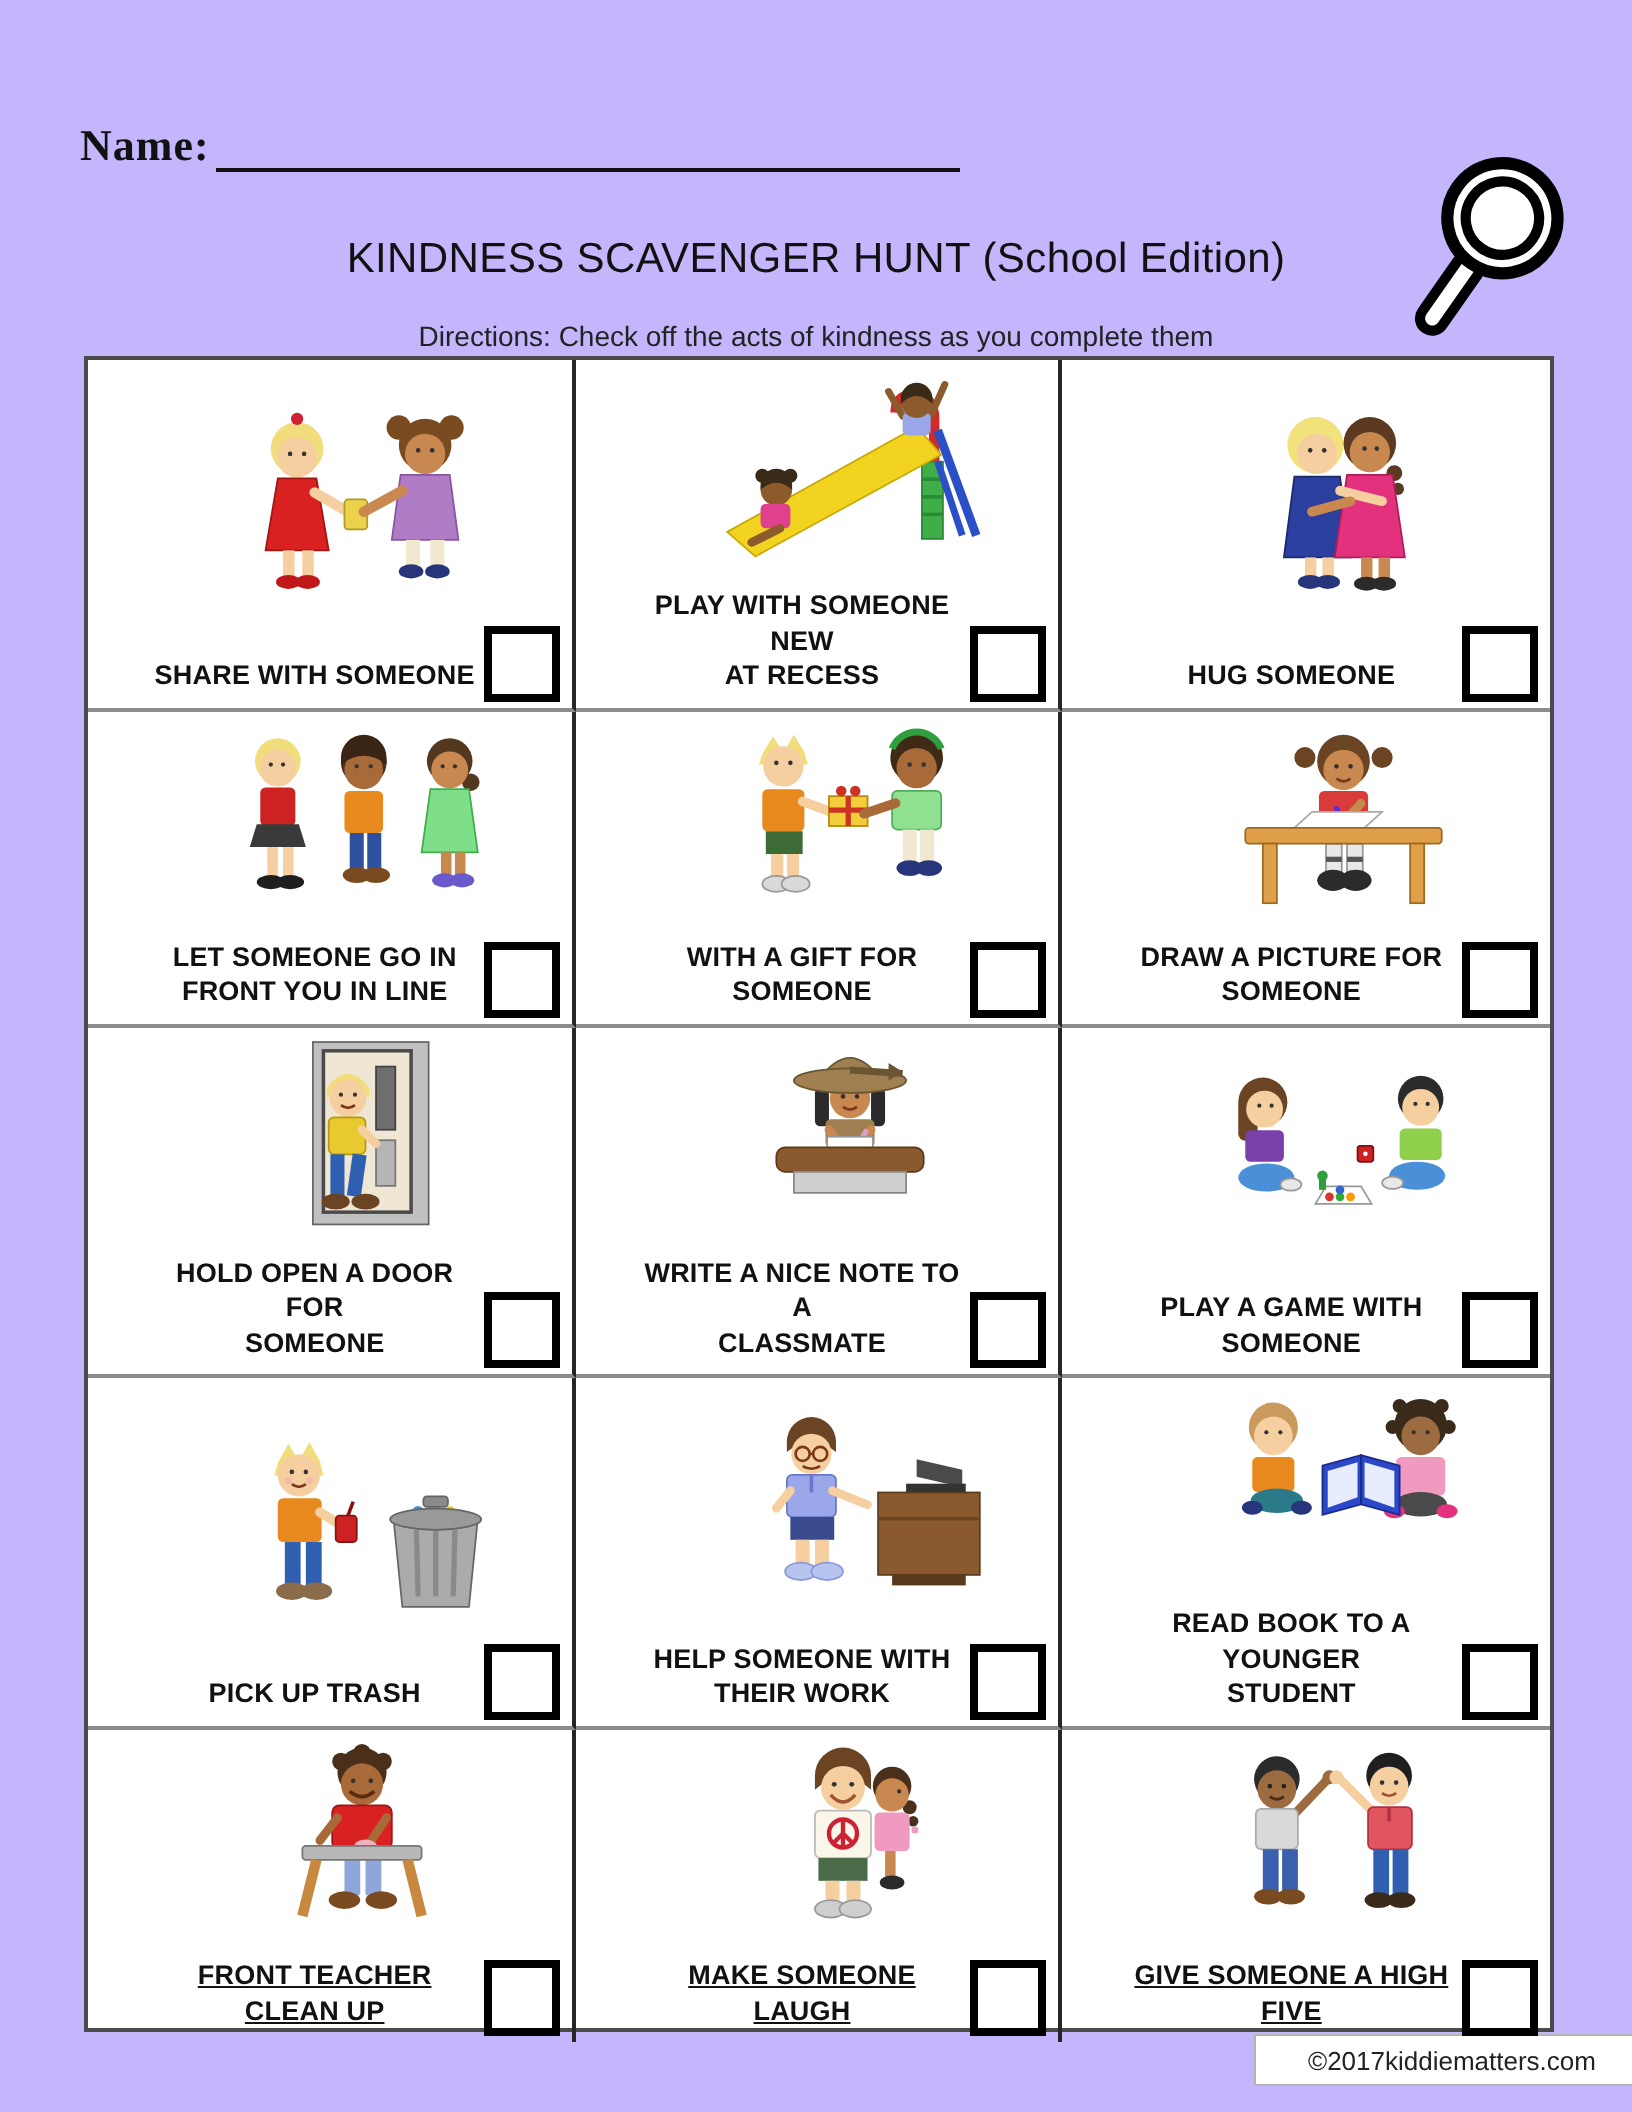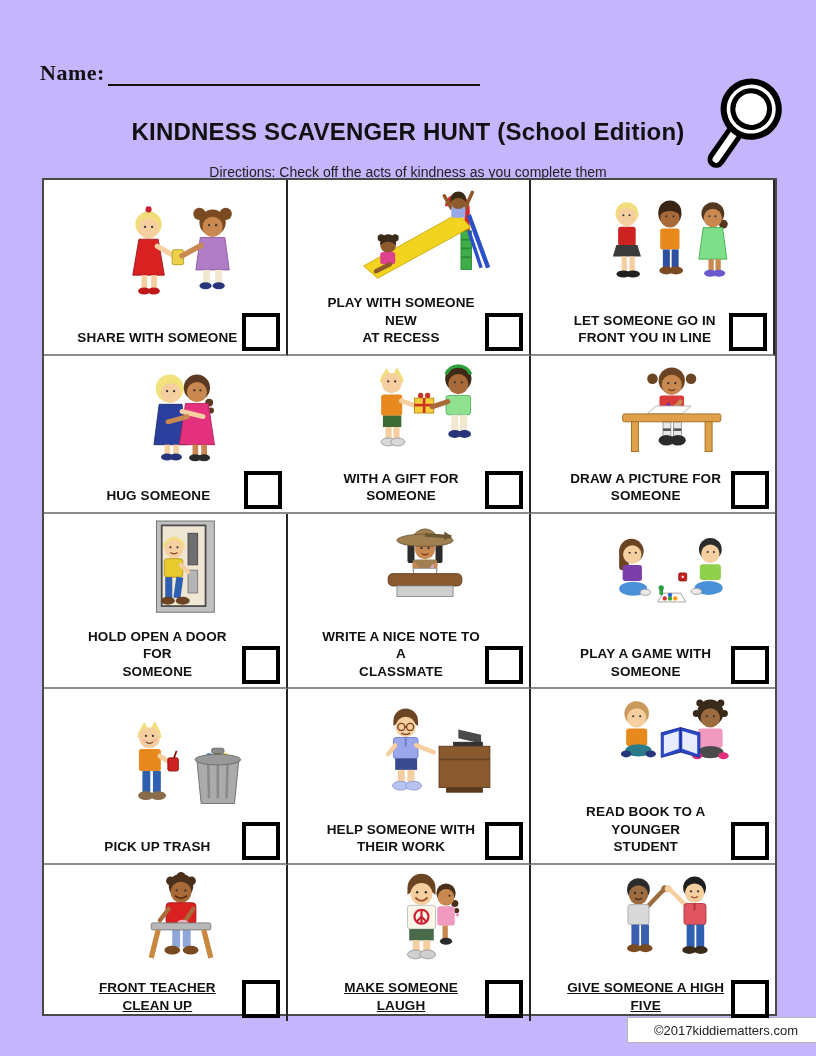--- a/index.html
+++ b/index.html
@@ -6,21 +6,21 @@
   .page{position:relative;width:816px;height:1056px;background:#c4b5fd;overflow:hidden;
         font-family:"Liberation Sans",sans-serif;color:#111;}
 
   
   .name-row{position:absolute;top:58px;left:40px;display:flex;align-items:flex-end;}
   .name-label{font-family:"Liberation Serif",serif;font-weight:bold;font-size:22px;letter-spacing:.5px;}
   .name-line{width:372px;height:26px;border-bottom:2.5px solid #111;margin-left:3px;}
 
   
   .title-block{position:absolute;top:118px;left:0;width:816px;text-align:center;}
-  .title{font-size:24px;font-weight:bold;letter-spacing:.2px;}
+  .title{font-size:21px;font-weight:normal;letter-spacing:.2px;}
   .directions{font-size:14px;margin-top:18px;color:#222;}
 
   
   .magnifier{position:absolute;top:70px;right:16px;width:104px;height:106px;}
 
   
   .grid{position:absolute;top:178px;left:42px;width:735px;height:838px;
         display:grid;grid-template-columns:repeat(3,1fr);grid-template-rows:repeat(5,1fr);
         border:2.5px solid #4a4a4a;box-sizing:border-box;background:#fff;}
   .cell{position:relative;border-right:2px solid #262626;border-bottom:2.5px solid #8c8c8c;
@@ -118,20 +118,51 @@
           <circle cx="50" cy="66" r="4" fill="#3a2a18"></circle>
             <circle cx="66" cy="66" r="4" fill="#3a2a18"></circle>
           <circle cx="58" cy="74" r="9" fill="#8d5a2b"></circle>
           <path d="M49,71 A9,9 0 0 1 67,71 L67,74 Q58,66 49,74 Z" fill="#3a2a18"></path>
           <rect x="49" y="82" width="17" height="14" rx="3" fill="#e0418c"></rect>
           <line x1="60" y1="96" x2="44" y2="104" stroke="#8d5a2b" stroke-width="5" stroke-linecap="round"></line>
         </svg>
       </div>
       <div class="label">PLAY WITH SOMEONE NEW
 AT RECESS</div>
+      <div class="checkbox"></div>
+    </div>
+
+    <div class="cell last-col">
+      <div class="illus">
+        <svg class="scene" viewBox="0 0 200 130">
+          <circle cx="86" cy="28" r="16" fill="#f2e27c"></circle>
+          <circle cx="117" cy="27" r="15" fill="#5b3a21"></circle>
+          <circle cx="131" cy="44" r="4.5" fill="#5b3a21"></circle>
+            <circle cx="133" cy="53" r="3.5" fill="#5b3a21"></circle>
+          <circle cx="87" cy="33" r="11.5" fill="#f6cfa0"></circle>
+          <circle cx="83" cy="31" r="1.3" fill="#333"></circle>
+            <circle cx="91" cy="31" r="1.3" fill="#333"></circle>
+          <circle cx="117" cy="32" r="11.5" fill="#c98850"></circle>
+          <circle cx="114" cy="30" r="1.3" fill="#333"></circle>
+            <circle cx="121" cy="30" r="1.3" fill="#333"></circle>
+          <path d="M74,46 L100,46 L106,92 L68,92 Z" fill="#2b3f9e" stroke="#1a2a6e"></path>
+          <path d="M104,45 L130,45 L137,92 L97,92 Z" fill="#e3317d" stroke="#b01e5a"></path>
+          <line x1="100" y1="54" x2="124" y2="60" stroke="#f6cfa0" stroke-width="5.5" stroke-linecap="round"></line>
+          <line x1="106" y1="60" x2="84" y2="66" stroke="#c98850" stroke-width="5.5" stroke-linecap="round"></line>
+          <rect x="80" y="92" width="6.5" height="12" fill="#f6cfa0"></rect>
+            <rect x="90" y="92" width="6.5" height="12" fill="#f6cfa0"></rect>
+          <rect x="112" y="92" width="6.5" height="12" fill="#c98850"></rect>
+            <rect x="122" y="92" width="6.5" height="12" fill="#c98850"></rect>
+          <ellipse cx="83" cy="106" rx="7" ry="4" fill="#27357a"></ellipse>
+            <ellipse cx="93" cy="106" rx="7" ry="4" fill="#27357a"></ellipse>
+          <ellipse cx="115" cy="107" rx="7" ry="4" fill="#2b2b2b"></ellipse>
+            <ellipse cx="125" cy="107" rx="7" ry="4" fill="#2b2b2b"></ellipse>
+        </svg>
+      </div>
+      <div class="label">HUG SOMEONE</div>
       <div class="checkbox"></div>
     </div>
 
     <div class="cell">
       <div class="illus">
         <svg class="scene" viewBox="0 0 200 130">
           <circle cx="52" cy="28" r="13" fill="#f2dd7c"></circle>
             <circle cx="52" cy="32" r="10.5" fill="#f6cfa0"></circle>
           <circle cx="48" cy="30" r="1.2" fill="#333"></circle>
             <circle cx="55" cy="30" r="1.2" fill="#333"></circle>
@@ -161,51 +192,20 @@
             <rect x="153" y="80" width="6" height="14" fill="#c98850"></rect>
           <ellipse cx="147" cy="96" rx="7" ry="4" fill="#6a5acd"></ellipse>
             <ellipse cx="157" cy="96" rx="7" ry="4" fill="#6a5acd"></ellipse>
         </svg>
       </div>
       <div class="label">LET SOMEONE GO IN
 FRONT YOU  IN LINE</div>
       <div class="checkbox"></div>
     </div>
 
-    <div class="cell last-col">
-      <div class="illus">
-        <svg class="scene" viewBox="0 0 200 130">
-          <circle cx="86" cy="28" r="16" fill="#f2e27c"></circle>
-          <circle cx="117" cy="27" r="15" fill="#5b3a21"></circle>
-          <circle cx="131" cy="44" r="4.5" fill="#5b3a21"></circle>
-            <circle cx="133" cy="53" r="3.5" fill="#5b3a21"></circle>
-          <circle cx="87" cy="33" r="11.5" fill="#f6cfa0"></circle>
-          <circle cx="83" cy="31" r="1.3" fill="#333"></circle>
-            <circle cx="91" cy="31" r="1.3" fill="#333"></circle>
-          <circle cx="117" cy="32" r="11.5" fill="#c98850"></circle>
-          <circle cx="114" cy="30" r="1.3" fill="#333"></circle>
-            <circle cx="121" cy="30" r="1.3" fill="#333"></circle>
-          <path d="M74,46 L100,46 L106,92 L68,92 Z" fill="#2b3f9e" stroke="#1a2a6e"></path>
-          <path d="M104,45 L130,45 L137,92 L97,92 Z" fill="#e3317d" stroke="#b01e5a"></path>
-          <line x1="100" y1="54" x2="124" y2="60" stroke="#f6cfa0" stroke-width="5.5" stroke-linecap="round"></line>
-          <line x1="106" y1="60" x2="84" y2="66" stroke="#c98850" stroke-width="5.5" stroke-linecap="round"></line>
-          <rect x="80" y="92" width="6.5" height="12" fill="#f6cfa0"></rect>
-            <rect x="90" y="92" width="6.5" height="12" fill="#f6cfa0"></rect>
-          <rect x="112" y="92" width="6.5" height="12" fill="#c98850"></rect>
-            <rect x="122" y="92" width="6.5" height="12" fill="#c98850"></rect>
-          <ellipse cx="83" cy="106" rx="7" ry="4" fill="#27357a"></ellipse>
-            <ellipse cx="93" cy="106" rx="7" ry="4" fill="#27357a"></ellipse>
-          <ellipse cx="115" cy="107" rx="7" ry="4" fill="#2b2b2b"></ellipse>
-            <ellipse cx="125" cy="107" rx="7" ry="4" fill="#2b2b2b"></ellipse>
-        </svg>
-      </div>
-      <div class="label">HUG SOMEONE</div>
-      <div class="checkbox"></div>
-    </div>
-
     <div class="cell">
       <div class="illus">
         <svg class="scene" viewBox="0 0 200 130">
           <path d="M50,24 L56,14 L62,23 L68,13 L74,23 L76,30 L48,30 Z" fill="#f2dd7c"></path>
           <circle cx="62" cy="31" r="11.5" fill="#f6cfa0"></circle>
           <circle cx="58" cy="29" r="1.3" fill="#333"></circle>
             <circle cx="66" cy="29" r="1.3" fill="#333"></circle>
           <rect x="50" y="44" width="24" height="24" rx="3" fill="#e8891d"></rect>
           <line x1="73" y1="51" x2="92" y2="58" stroke="#f6cfa0" stroke-width="5.5" stroke-linecap="round"></line>
           <rect x="52" y="68" width="21" height="13" fill="#3d6b35"></rect>

